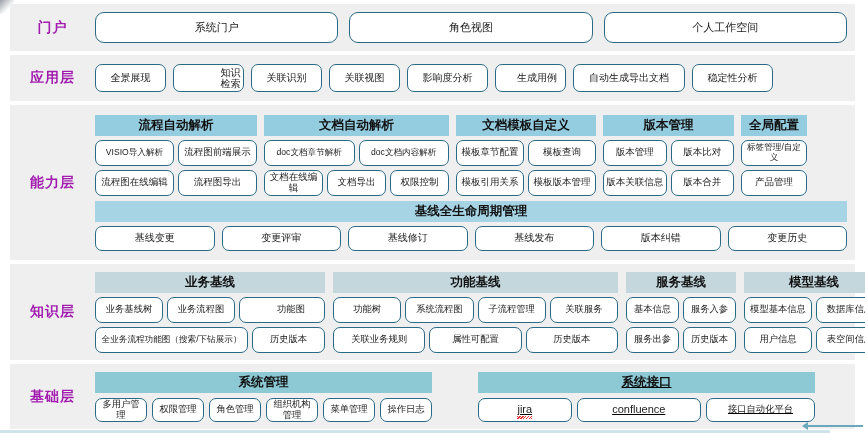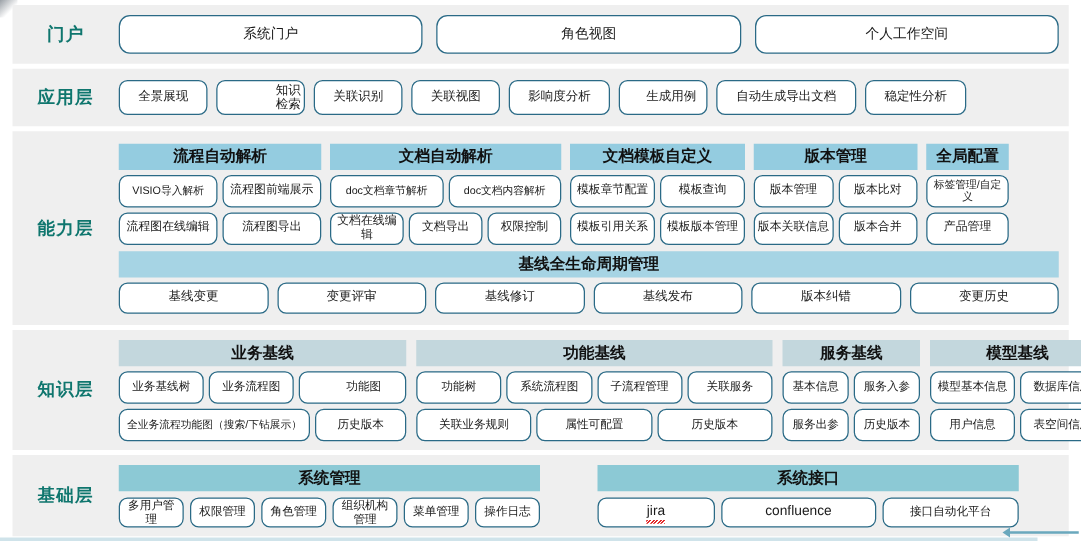--- a/index.html
+++ b/index.html
@@ -15,21 +15,21 @@
   
   .row{
     position:absolute;left:10px;width:845px;
     background:#efefef;
     box-sizing:border-box;
     display:flex;align-items:center;
   }
   .row-label{
     width:85px;flex:0 0 85px;
     text-align:center;
-    font-size:14px;font-weight:bold;color:#0f766e;
+    font-size:14px;font-weight:bold;color:#a21caf;
     letter-spacing:1px;
   }
   .row-body{flex:1 1 auto;padding-right:8px;}
 
   
   .pill{
     background:#ffffff;
     border:1.3px solid #2a6a86;
     border-radius:7px;
     color:#1a1a1a;
@@ -407,21 +407,21 @@
                 <span>组织机构管理</span>
               </div>
               <div class="pill" style="flex: 1 1 0px; font-size: 9.3px;">
                 <span>菜单管理</span>
               </div>
               <div class="pill" style="flex: 1 1 0px; font-size: 9.3px;">
                 <span>操作日志</span>
               </div>
             </div>
           </div>
-          <div class="base-col" style="width: 337px;">
+          <div class="base-col" style="width: 337px; text-decoration: underline;">
             <div class="grp-head base">系统接口</div>
             <div class="base-line">
               <div class="pill" style="flex: 0.85 1 0px; font-size: 9.3px;">
                 <span class="jira">jira</span>
               </div>
               <div class="pill" style="flex: 1.15 1 0px; font-size: 9.3px;">
                 <span class="latin">confluence</span>
               </div>
               <div class="pill" style="flex: 1 1 0px; font-size: 9.3px;">
                 <span>接口自动化平台</span>

